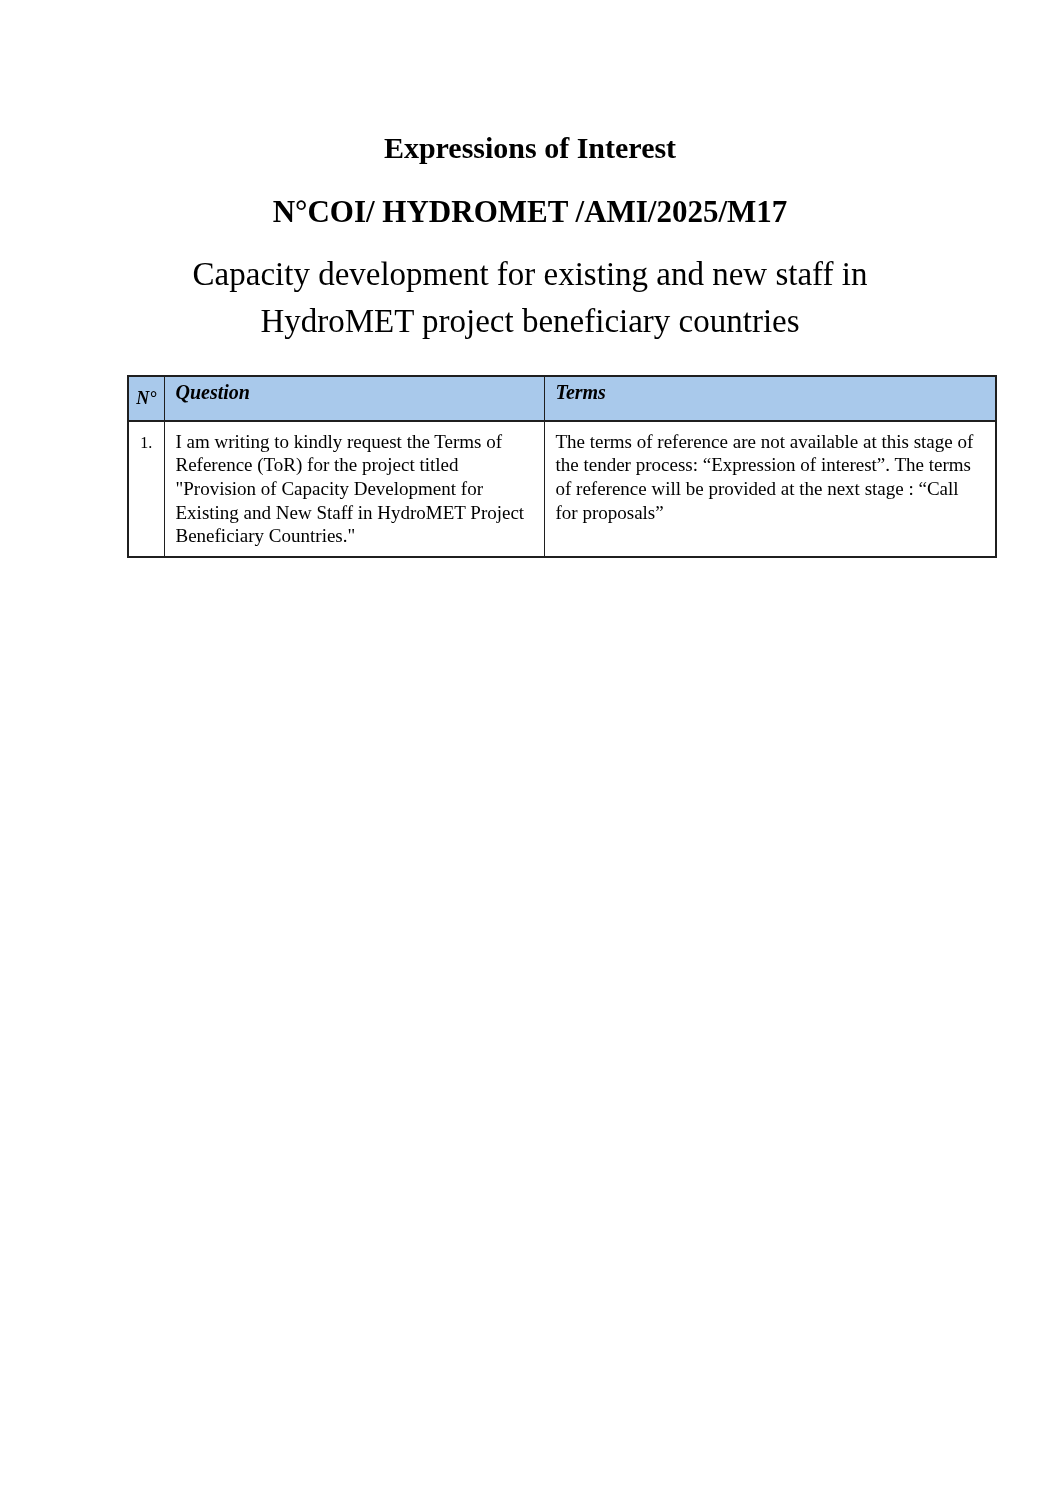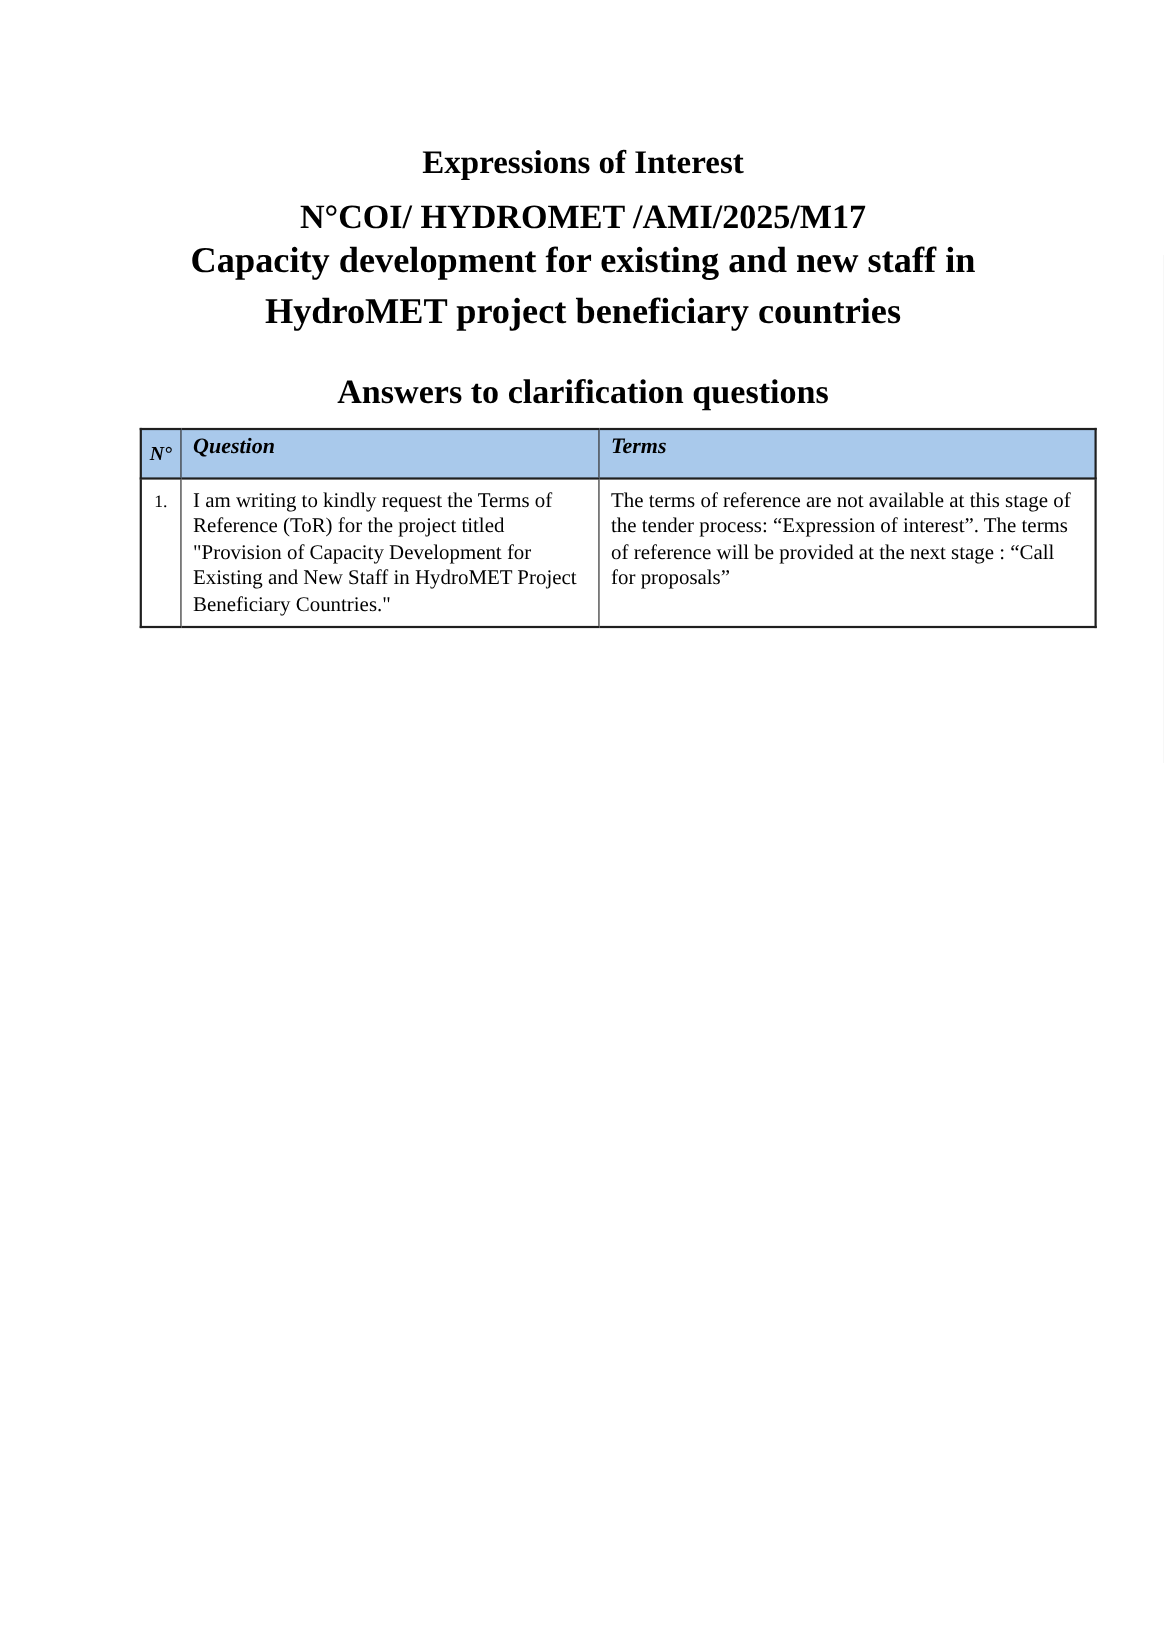--- a/index.html
+++ b/index.html
@@ -17,34 +17,35 @@
 
   .content {
     padding: 131px 125px 0 127px; 
   }
 
   .doc-title {
     font-size: 30px;
     line-height: 1.15;
     font-weight: bold;
     text-align: center;
-    margin-bottom: 13px;
+    margin-bottom: 28px;
   }
 
   .doc-reference {
     font-size: 31px;
     line-height: 1.15;
     font-weight: bold;
     text-align: center;
+    margin-bottom: 22px;
   }
 
   .doc-subject {
     font-size: 33px;
     line-height: 1.42;
-    font-weight: bold;
+    font-weight: normal;
     text-align: center;
     margin-bottom: 30px;
   }
 
   .section-heading {
     font-size: 31px;
     line-height: 1.15;
     font-weight: bold;
     text-align: center;
     margin-bottom: 15px;
@@ -112,21 +113,20 @@
 
 <div class="page">
   <div class="content">
 
     <h1 class="doc-title">Expressions of Interest</h1>
 
     <h2 class="doc-reference">N°COI/ HYDROMET /AMI/2025/M17</h2>
 
     <h2 class="doc-subject">Capacity development for existing and new staff in HydroMET project beneficiary countries</h2>
 
-    <h3 class="section-heading">Answers to clarification questions</h3>
   </div>
 
   <table class="qa">
     <colgroup>
       <col style="width:36px">
       <col style="width:380px">
       <col style="width:452px">
     </colgroup>
     <thead>
       <tr>

